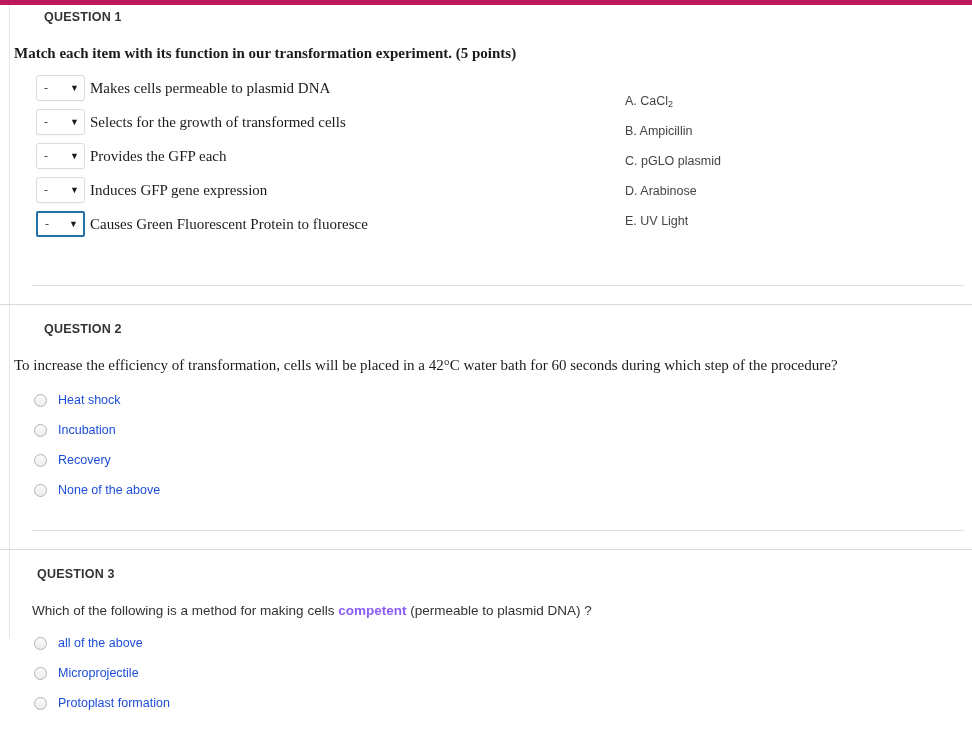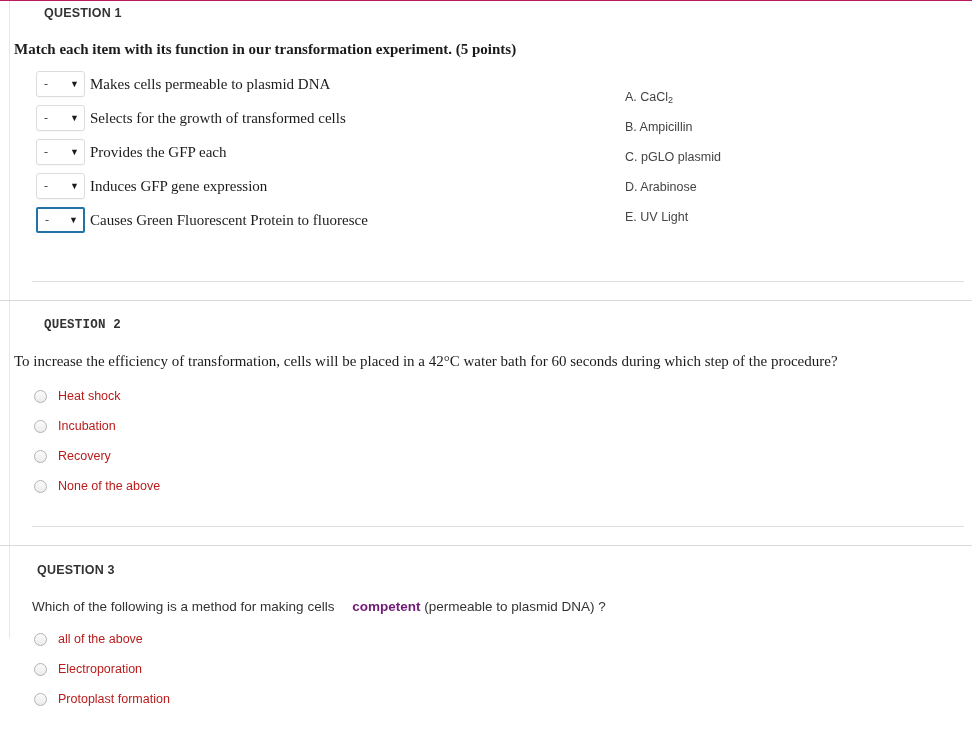--- a/index.html
+++ b/index.html
@@ -12,21 +12,21 @@
     height: 731px;
     font-family: "Liberation Sans", sans-serif;
     color: #2b2b2b;
     overflow: hidden;
     position: relative;
   }
   .page {
     width: 972px;
     height: 638px;
     box-sizing: border-box;
-    border-top: 1px solid #be185d;
+    border-top: 5px solid #be185d;
     position: relative;
   }
   .page::before {
     content: "";
     position: absolute;
     left: 9px;
     top: 0;
     bottom: 0;
     width: 1px;
     background: #e6e6e6;
@@ -66,22 +66,21 @@
     font-weight: bold;
   }
   .q-prompt-sans {
     font-family: "Liberation Sans", sans-serif;
     font-size: 13.5px;
     color: #333333;
     padding-left: 32px;
   }
   .q-prompt-sans b {
     font-weight: bold;
-    color: #701a75;
-    margin-left: 14px;
+    color: #8b5cf6;
   }
 
   
   .match-area {
     position: relative;
     padding-left: 36px;
   }
   .match-row {
     display: flex;
     align-items: center;
@@ -154,21 +153,21 @@
     width: 11px;
     height: 11px;
     border-radius: 50%;
     border: 1px solid #b3b3b3;
     background: linear-gradient(#fbfbfb, #ececec);
     flex: 0 0 auto;
   }
   .option-label {
     font-family: "Liberation Sans", sans-serif;
     font-size: 12.5px;
-    color: #b91c1c;
+    color: #1d4ed8;
     margin-left: 11px;
     white-space: nowrap;
   }
 </style>
 </head>
 <body>
 
 <div class="page">
 
   <div class="question-block">
@@ -243,21 +242,21 @@
       </div>
 
     </div>
 
     <div class="inset-rule" style="margin-top:44px;"></div>
     <div class="section-divider" style="margin-top:18px;"></div>
   </div>
 
   <div class="question-block">
 
-    <div class="q-header" style="padding-top:17px;font-family:Liberation Mono, monospace;">QUESTION 2</div>
+    <div class="q-header" style="padding-top:17px;">QUESTION 2</div>
 
     <div class="q-prompt-serif" style="padding-top:21px;">To increase the efficiency of transformation, cells will be placed in a 42°C water bath for 60 seconds during which step of the procedure?</div>
 
     <div style="padding-top:11px;">
       <div class="option-row">
         <span class="radio"></span>
         <span class="option-label">Heat shock</span>
       </div>
       <div class="option-row">
         <span class="radio"></span>
@@ -285,21 +284,21 @@
       <span>Which of the following is a method for making cells </span><b>competent</b><span> (permeable to plasmid DNA) ?</span>
     </div>
 
     <div style="padding-top:10px;">
       <div class="option-row">
         <span class="radio"></span>
         <span class="option-label">all of the above</span>
       </div>
       <div class="option-row">
         <span class="radio"></span>
-        <span class="option-label">Electroporation</span>
+        <span class="option-label">Microprojectile</span>
       </div>
       <div class="option-row">
         <span class="radio"></span>
         <span class="option-label">Protoplast formation</span>
       </div>
     </div>
 
   </div>
 
 </div>

